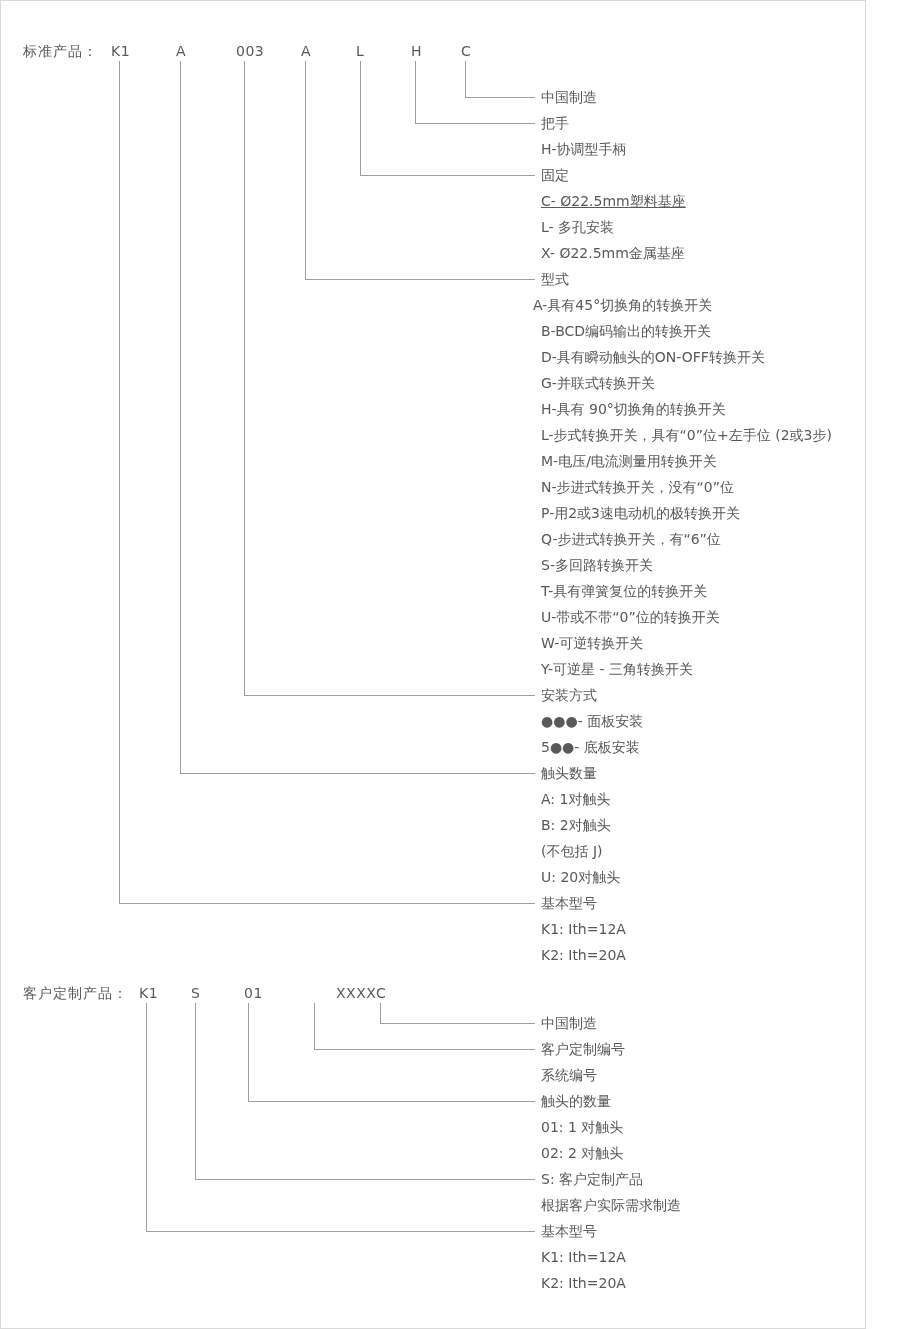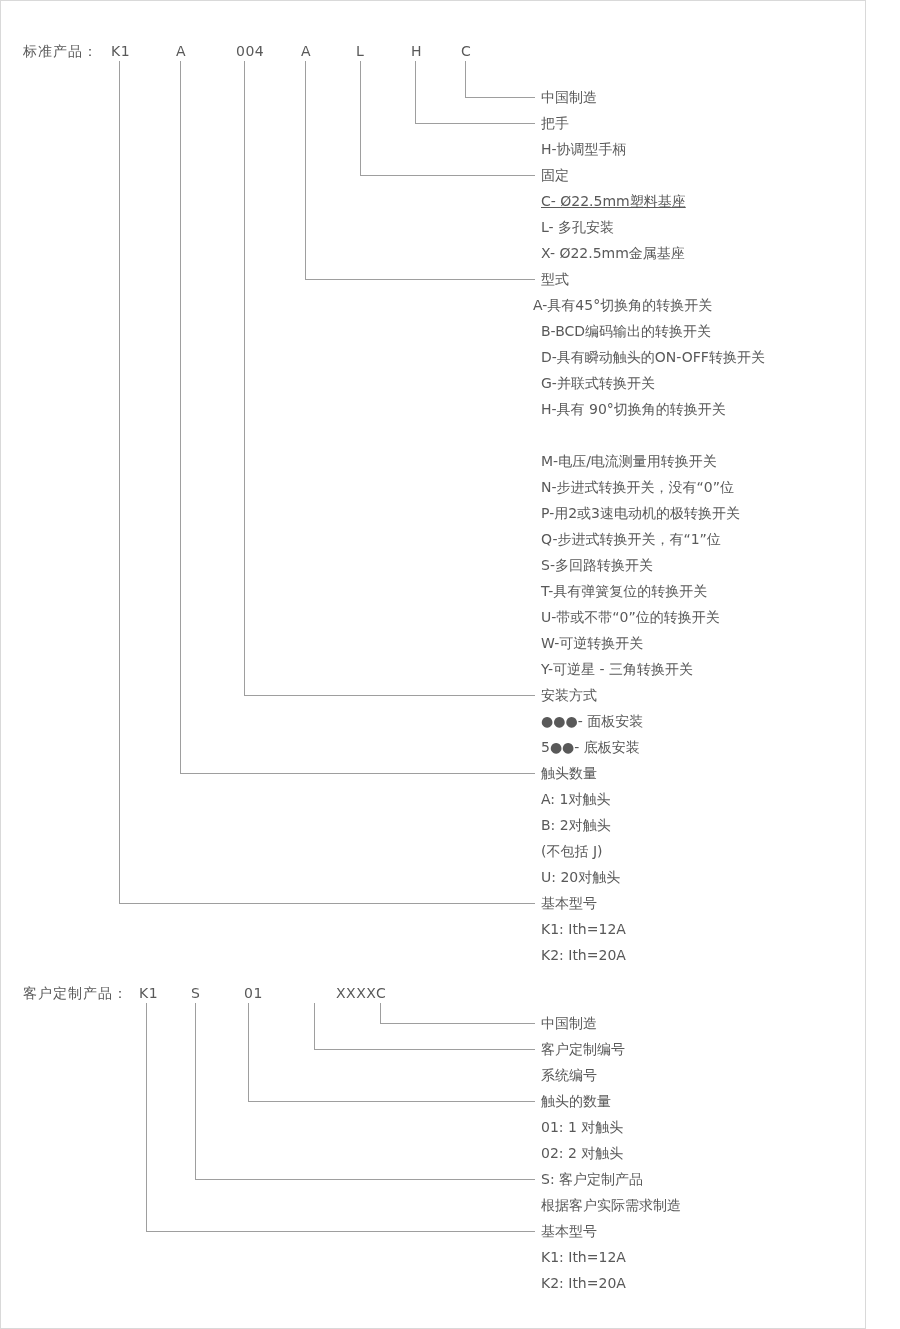--- a/index.html
+++ b/index.html
@@ -26,21 +26,21 @@
   .vline { position: absolute; width: 1px; background: var(--line, #9e9e9e); }
   .hline { position: absolute; height: 1px; background: var(--line, #9e9e9e); }
 </style>
 </head>
 <body>
 
 <div class="canvas" id="diagram">
     <div class="txt title" style="left: 22px; top: 40px;">标准产品：</div>
     <div class="txt code" style="left: 110px; top: 40px;">K1</div>
     <div class="txt code" style="left: 175px; top: 40px;">A</div>
-    <div class="txt code" style="left: 235px; top: 40px;">004</div>
+    <div class="txt code" style="left: 235px; top: 40px;">003</div>
     <div class="txt code" style="left: 300px; top: 40px;">A</div>
     <div class="txt code" style="left: 355px; top: 40px;">L</div>
     <div class="txt code" style="left: 410px; top: 40px;">H</div>
     <div class="txt code" style="left: 460px; top: 40px;">C</div>
     <div class="txt" style="left: 540px; top: 86px;">中国制造</div>
     <div class="vline" style="left: 464px; top: 60px; height: 36px;"></div>
     <div class="hline" style="left: 464px; top: 96px; width: 70px;"></div>
     <div class="txt" style="left: 540px; top: 112px;">把手</div>
     <div class="vline" style="left: 414px; top: 60px; height: 62px;"></div>
     <div class="hline" style="left: 414px; top: 122px; width: 120px;"></div>
@@ -52,24 +52,25 @@
     <div class="txt" style="left: 540px; top: 216px;">L- 多孔安装</div>
     <div class="txt" style="left: 540px; top: 242px;">X- Ø22.5mm金属基座</div>
     <div class="txt" style="left: 540px; top: 268px;">型式</div>
     <div class="vline" style="left: 304px; top: 60px; height: 218px;"></div>
     <div class="hline" style="left: 304px; top: 278px; width: 230px;"></div>
     <div class="txt" style="left: 532px; top: 294px;">A-具有45°切换角的转换开关</div>
     <div class="txt" style="left: 540px; top: 320px;">B-BCD编码输出的转换开关</div>
     <div class="txt" style="left: 540px; top: 346px;">D-具有瞬动触头的ON-OFF转换开关</div>
     <div class="txt" style="left: 540px; top: 372px;">G-并联式转换开关</div>
     <div class="txt" style="left: 540px; top: 398px;">H-具有 90°切换角的转换开关</div>
+    <div class="txt" style="left: 540px; top: 424px;">L-步式转换开关，具有“0”位+左手位 (2或3步)</div>
     <div class="txt" style="left: 540px; top: 450px;">M-电压/电流测量用转换开关</div>
     <div class="txt" style="left: 540px; top: 476px;">N-步进式转换开关，没有“0”位</div>
     <div class="txt" style="left: 540px; top: 502px;">P-用2或3速电动机的极转换开关</div>
-    <div class="txt" style="left: 540px; top: 528px;">Q-步进式转换开关，有“1”位</div>
+    <div class="txt" style="left: 540px; top: 528px;">Q-步进式转换开关，有“6”位</div>
     <div class="txt" style="left: 540px; top: 554px;">S-多回路转换开关</div>
     <div class="txt" style="left: 540px; top: 580px;">T-具有弹簧复位的转换开关</div>
     <div class="txt" style="left: 540px; top: 606px;">U-带或不带“0”位的转换开关</div>
     <div class="txt" style="left: 540px; top: 632px;">W-可逆转换开关</div>
     <div class="txt" style="left: 540px; top: 658px;">Y-可逆星 - 三角转换开关</div>
     <div class="txt" style="left: 540px; top: 684px;">安装方式</div>
     <div class="vline" style="left: 243px; top: 60px; height: 634px;"></div>
     <div class="hline" style="left: 243px; top: 694px; width: 291px;"></div>
     <div class="txt" style="left: 540px; top: 710px;">●●●- 面板安装</div>
     <div class="txt" style="left: 540px; top: 736px;">5●●- 底板安装</div>

